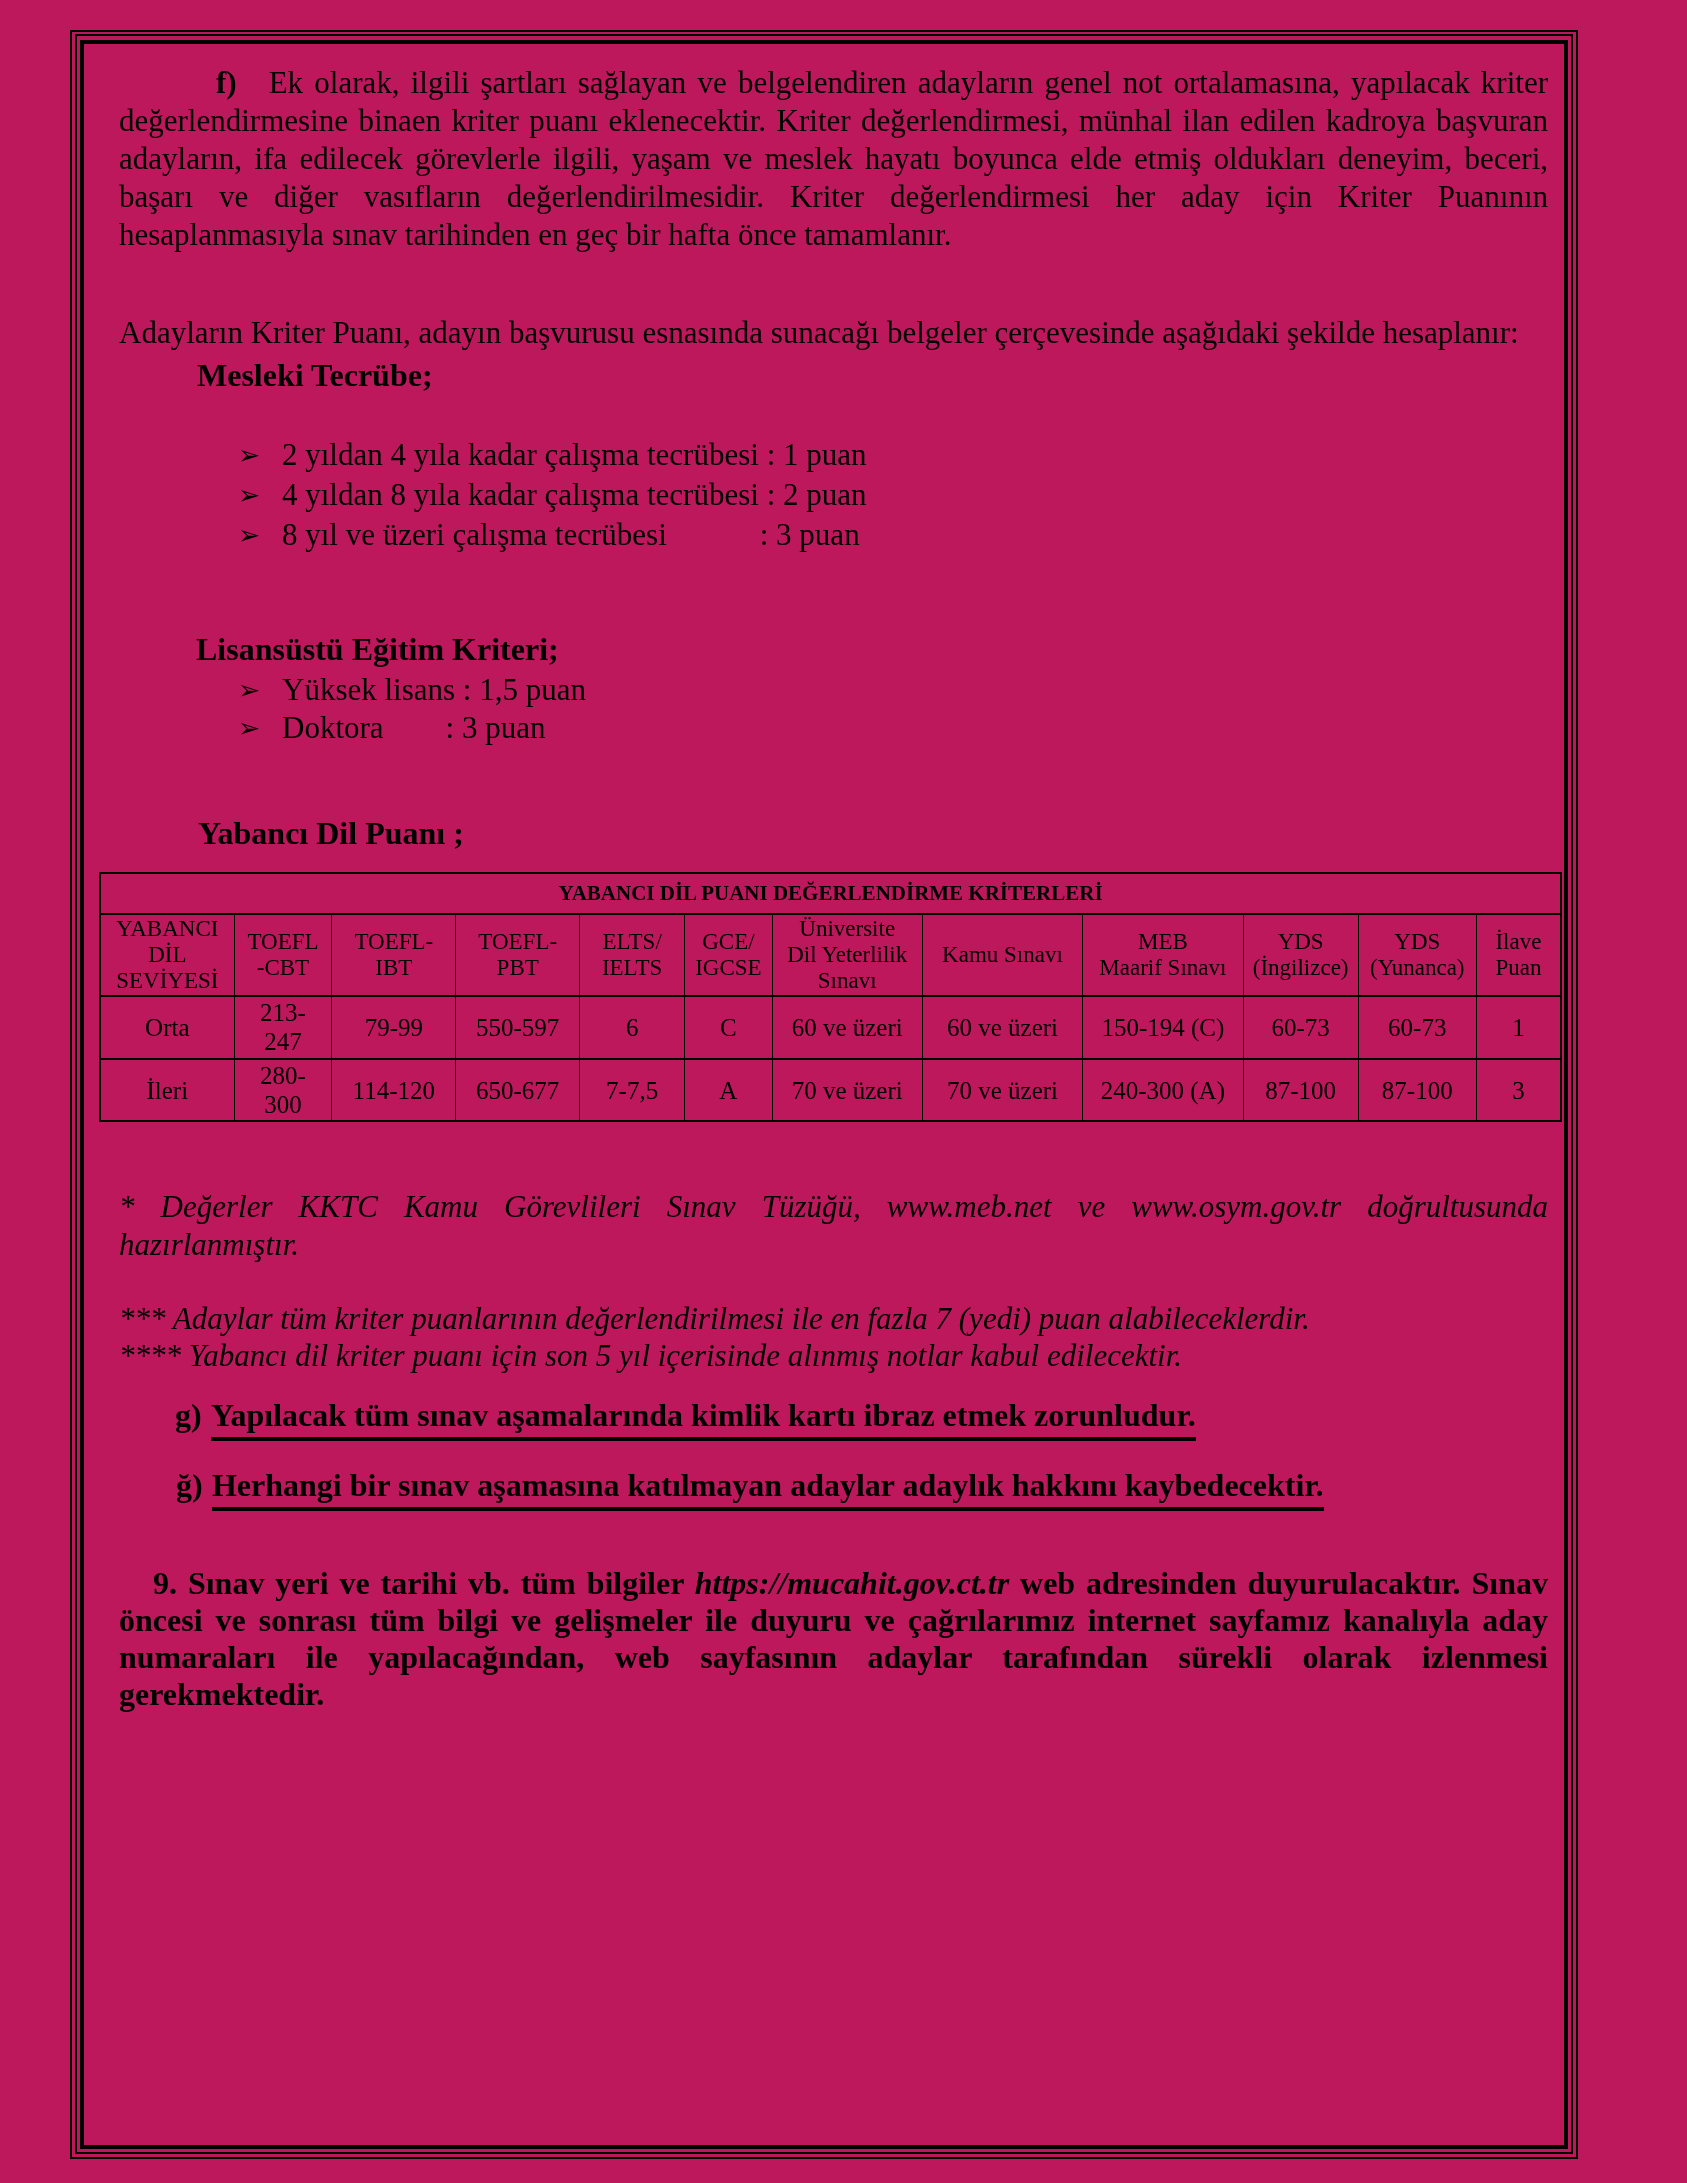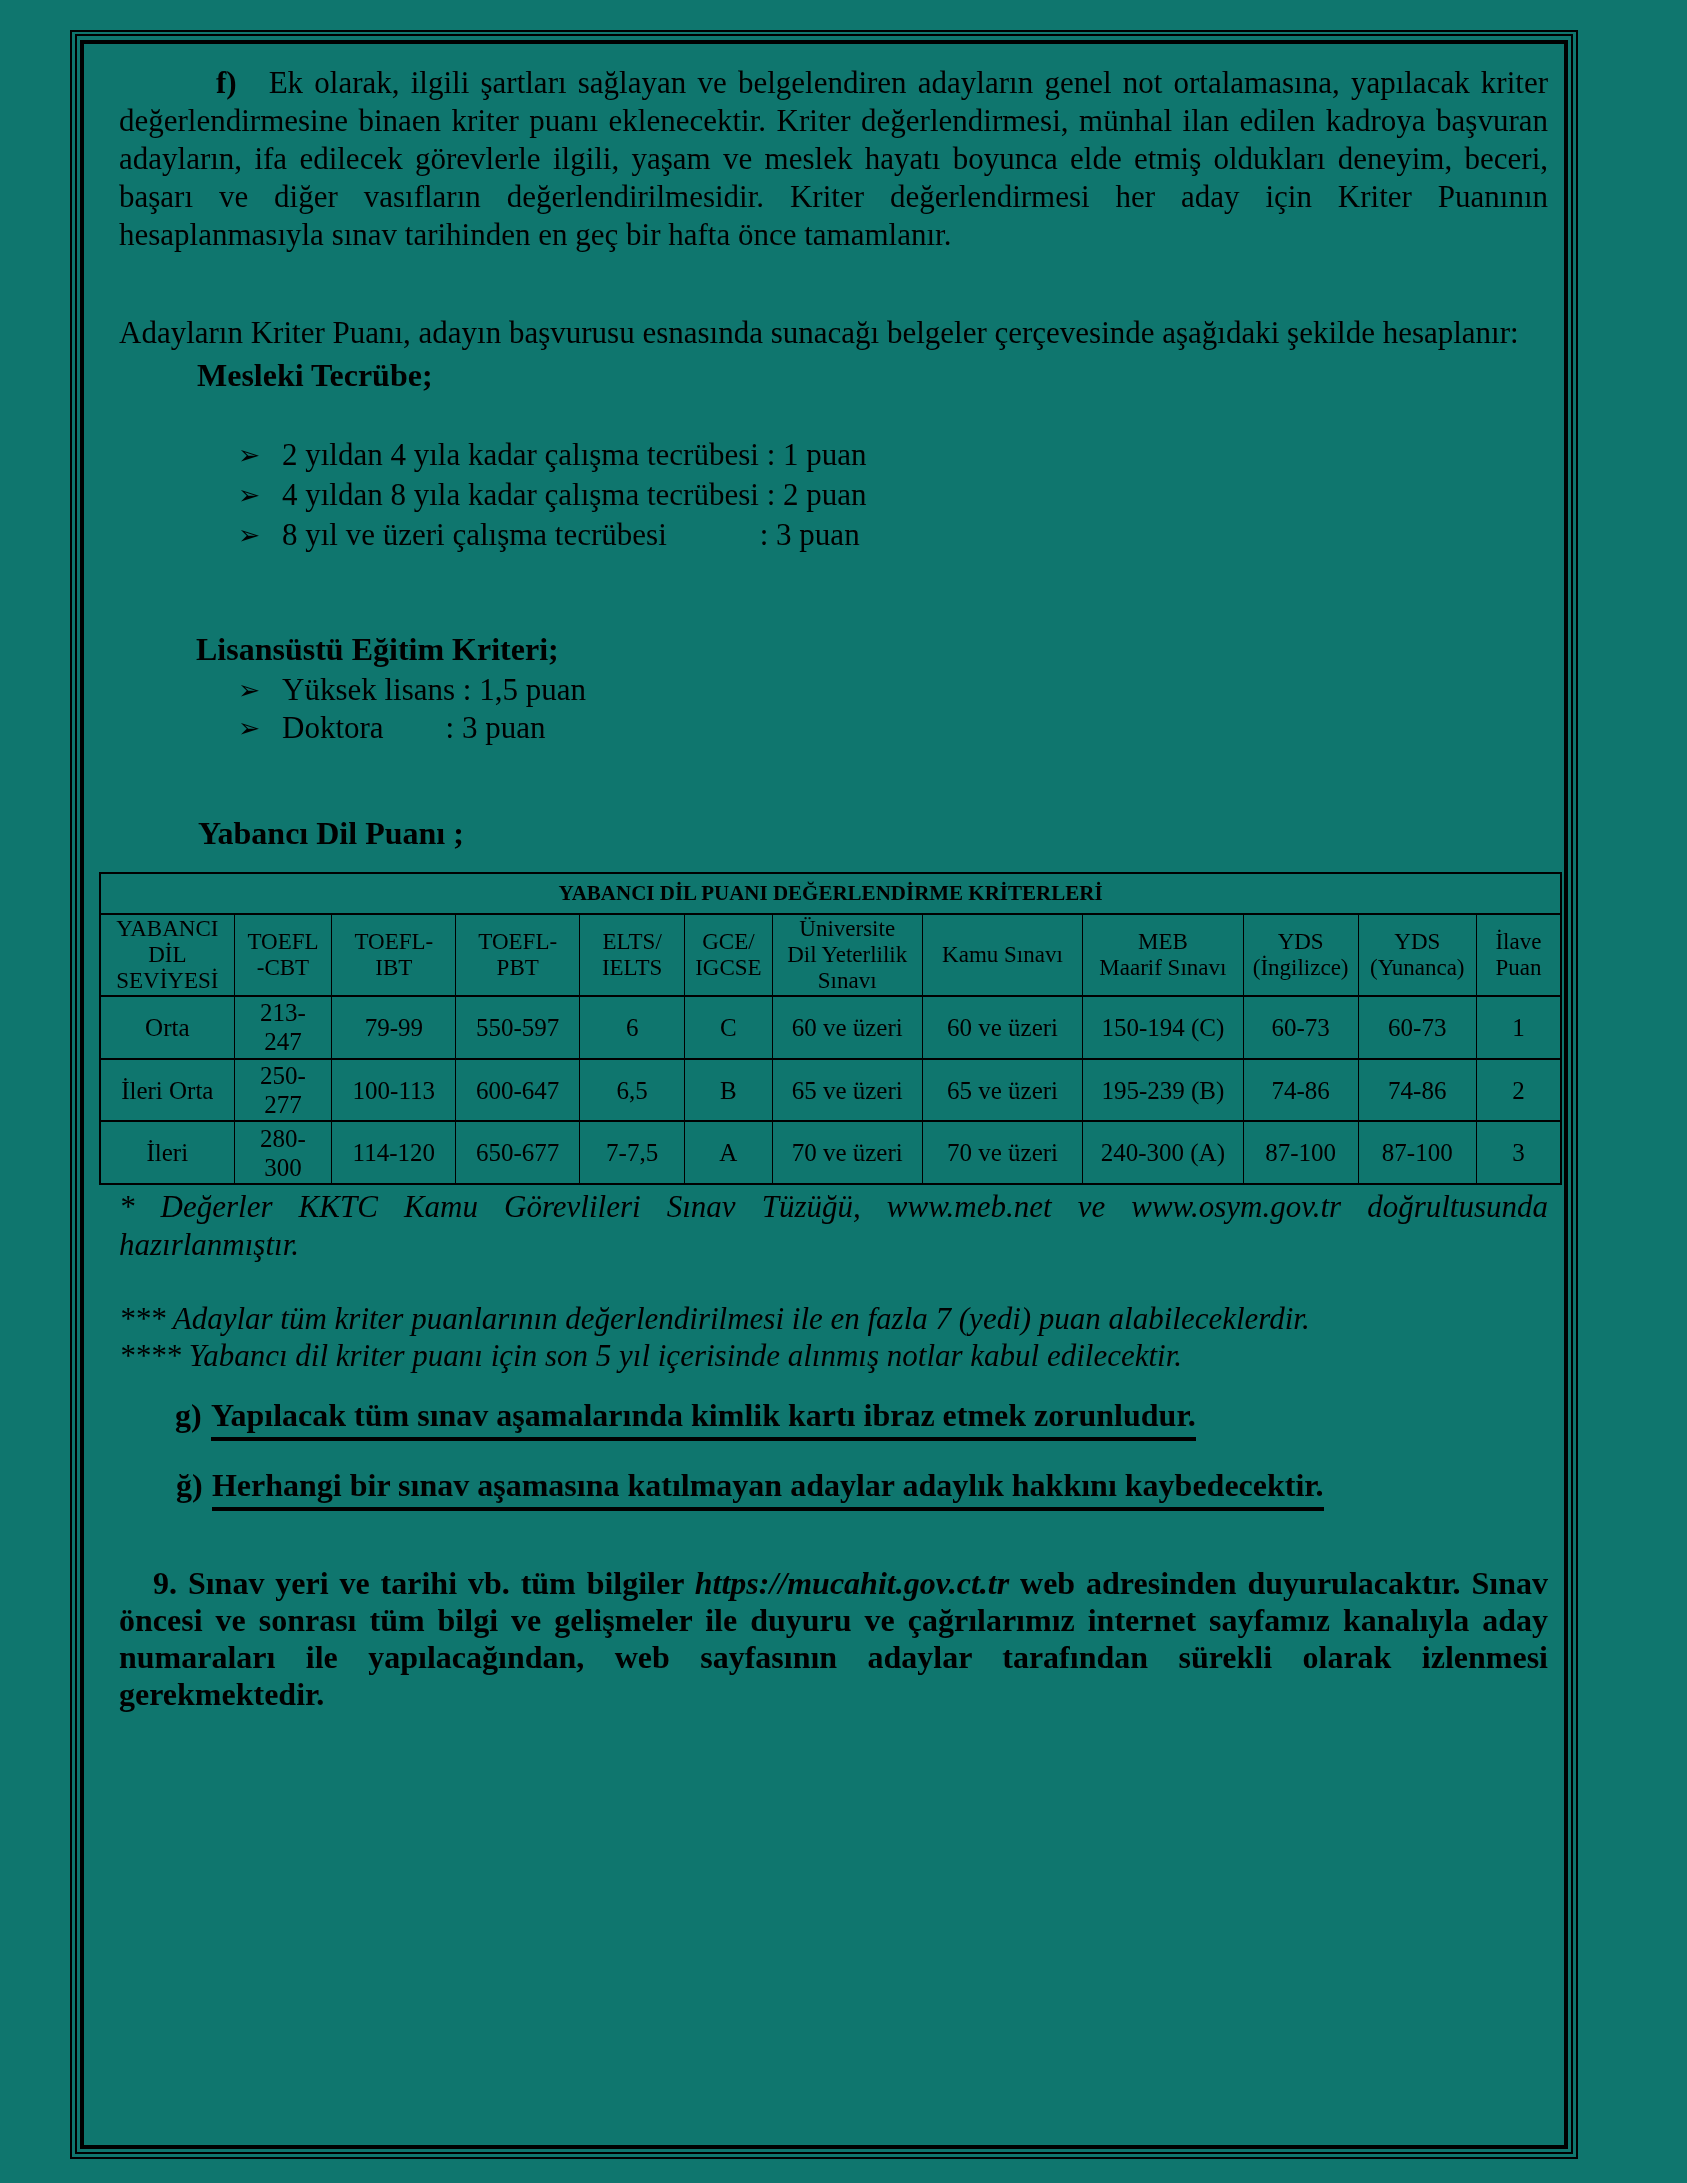--- a/index.html
+++ b/index.html
@@ -1,19 +1,19 @@
 <!DOCTYPE html>
 <html style="font-size:10.6px"><head>
 <meta charset="utf-8">
 <style>
   html,body{margin:0;padding:0;background:#888;}
   .page{
     position:relative;
     width:1687px;height:2183px;
-    background:#0f766e;
+    background:#be185d;
     font-family:"Liberation Serif","DejaVu Serif",serif;
     color:#000;
     overflow:hidden;
   }
   
   .frame{position:absolute;border-style:solid;border-color:#000;pointer-events:none;}
   .frame1{inset:30px 109px 24.5px 70px;border-width:2px;}
   .frame2{inset:34px 114px 29px 75px;border-width:2px;}
   .frame3{inset:40px 119px 34px 80px;border-width:4.6px;}
 
@@ -179,35 +179,20 @@
       <td>6</td>
       <td>C</td>
       <td>60 ve üzeri</td>
       <td>60 ve üzeri</td>
       <td>150-194 (C)</td>
       <td>60-73</td>
       <td>60-73</td>
       <td>1</td>
     </tr>
     <tr class="data-row">
-      <td>İleri Orta</td>
-      <td>250-
-277</td>
-      <td>100-113</td>
-      <td>600-647</td>
-      <td>6,5</td>
-      <td>B</td>
-      <td>65 ve üzeri</td>
-      <td>65 ve üzeri</td>
-      <td>195-239 (B)</td>
-      <td>74-86</td>
-      <td>74-86</td>
-      <td>2</td>
-    </tr>
-    <tr class="data-row">
       <td>İleri</td>
       <td>280-
 300</td>
       <td>114-120</td>
       <td>650-677</td>
       <td>7-7,5</td>
       <td>A</td>
       <td>70 ve üzeri</td>
       <td>70 ve üzeri</td>
       <td>240-300 (A)</td>

